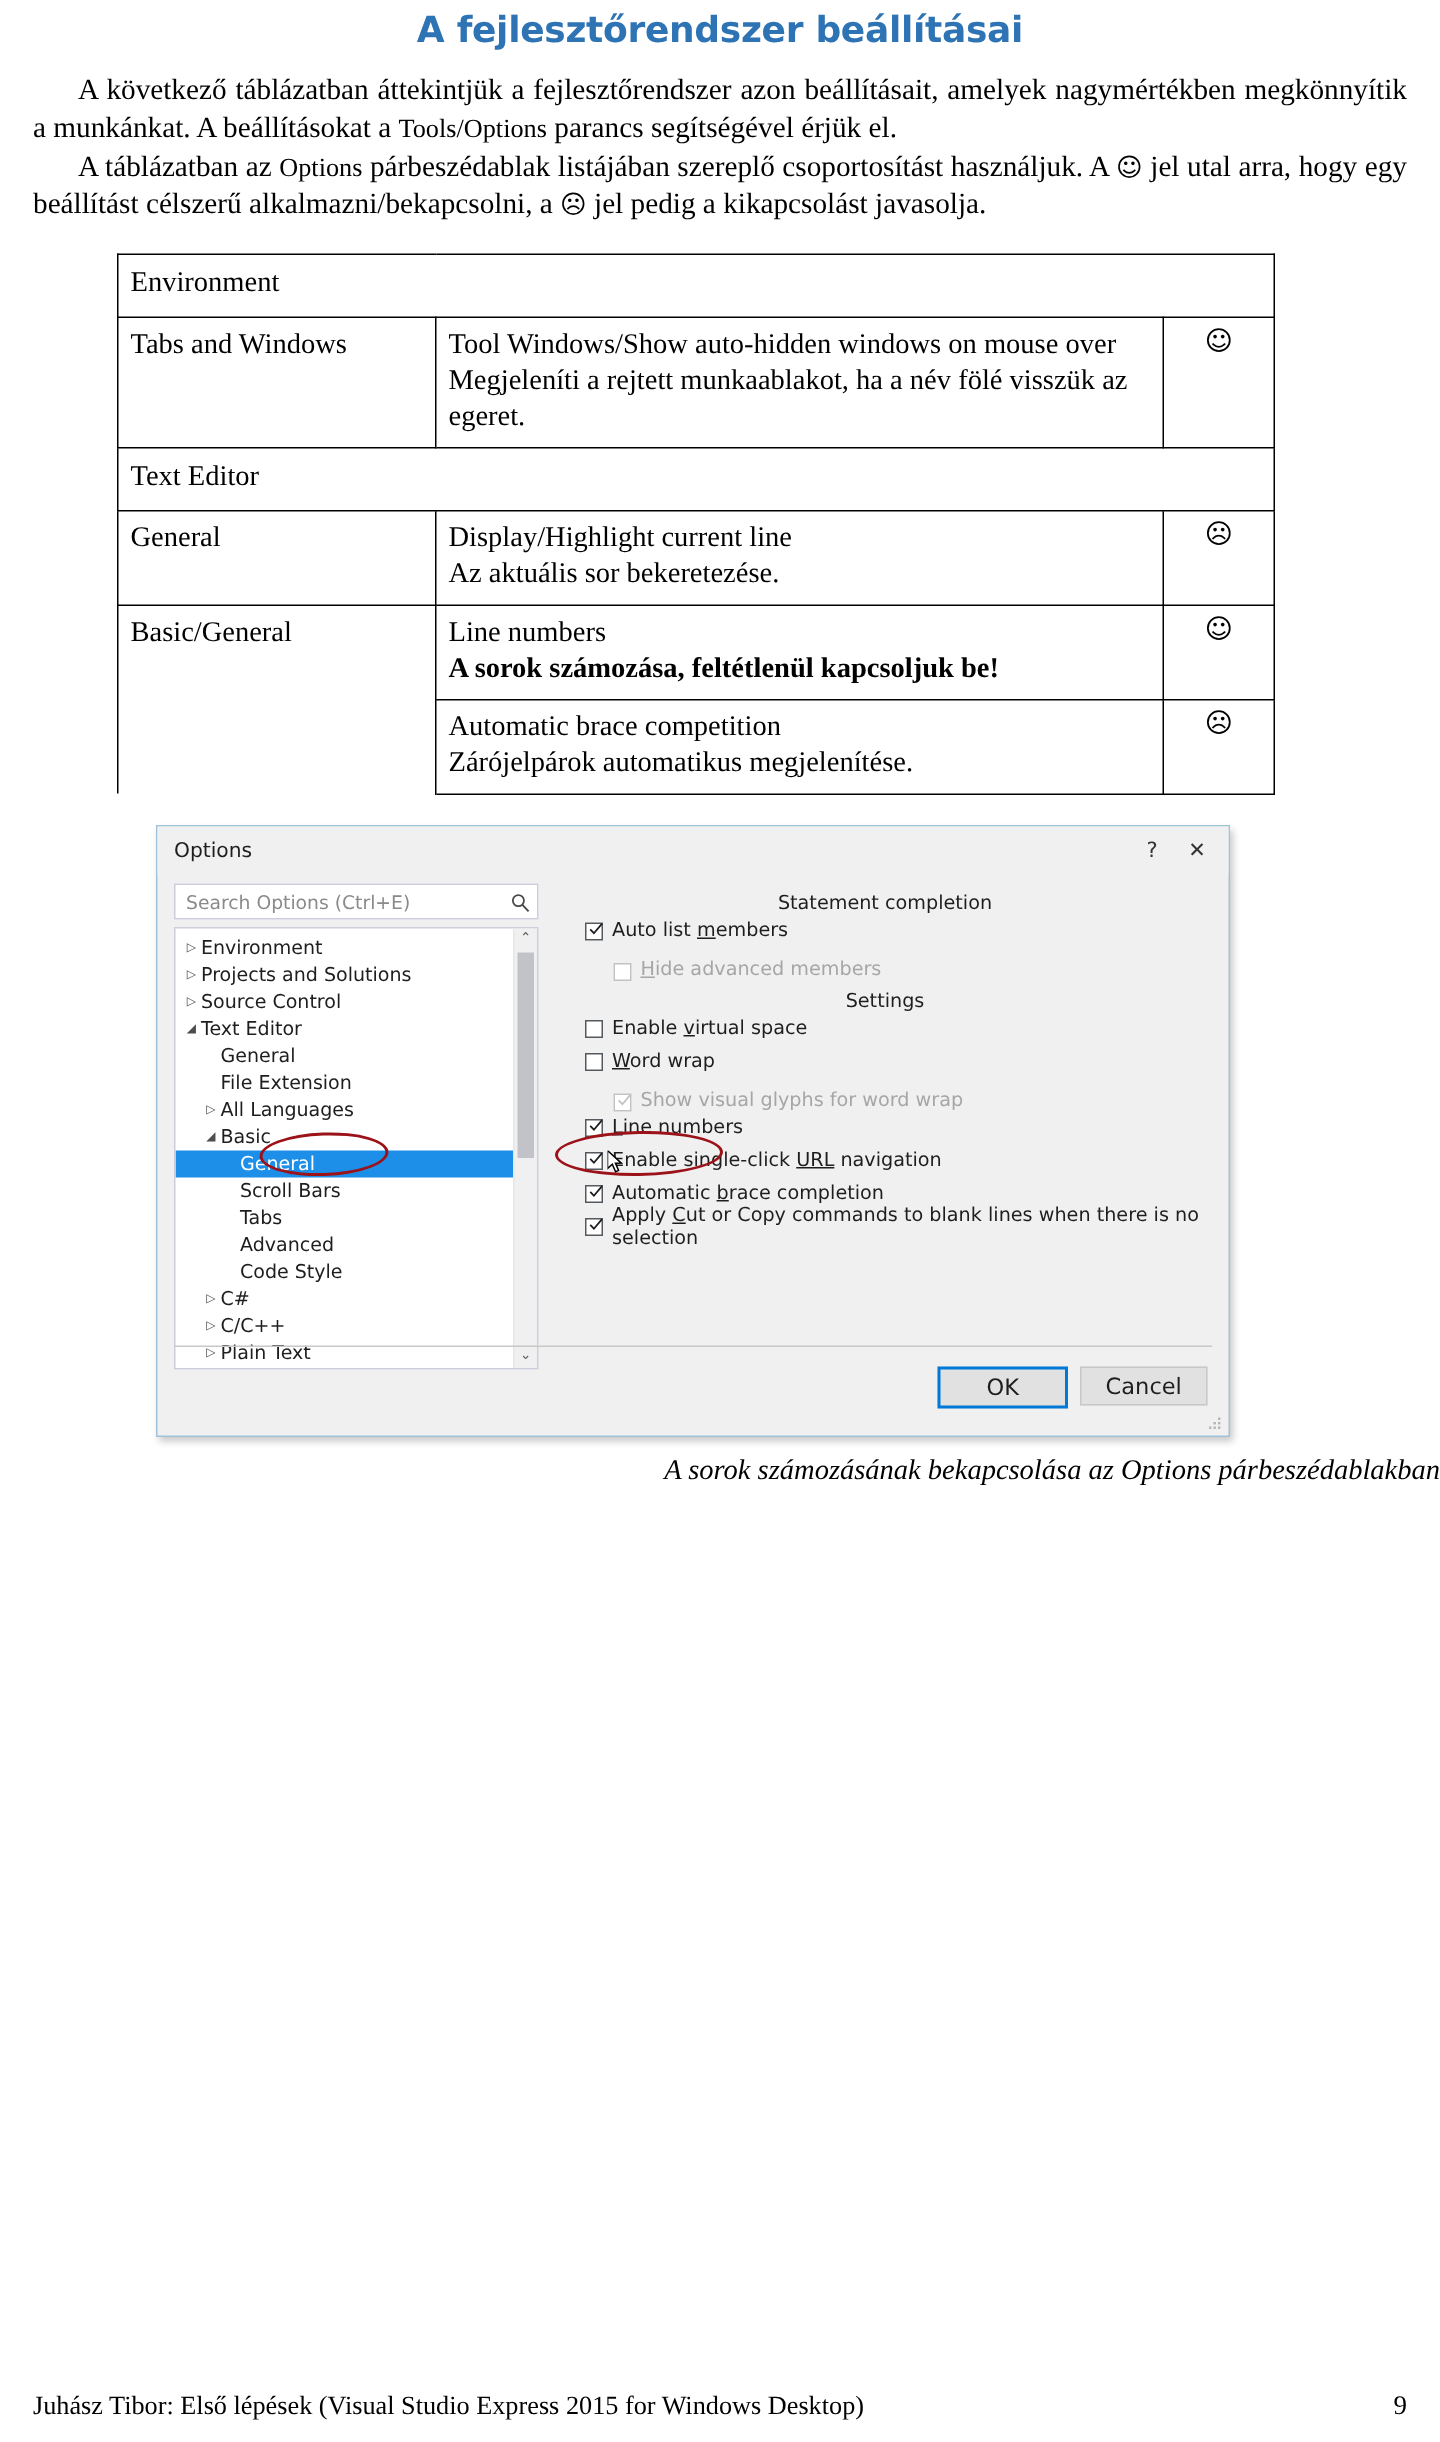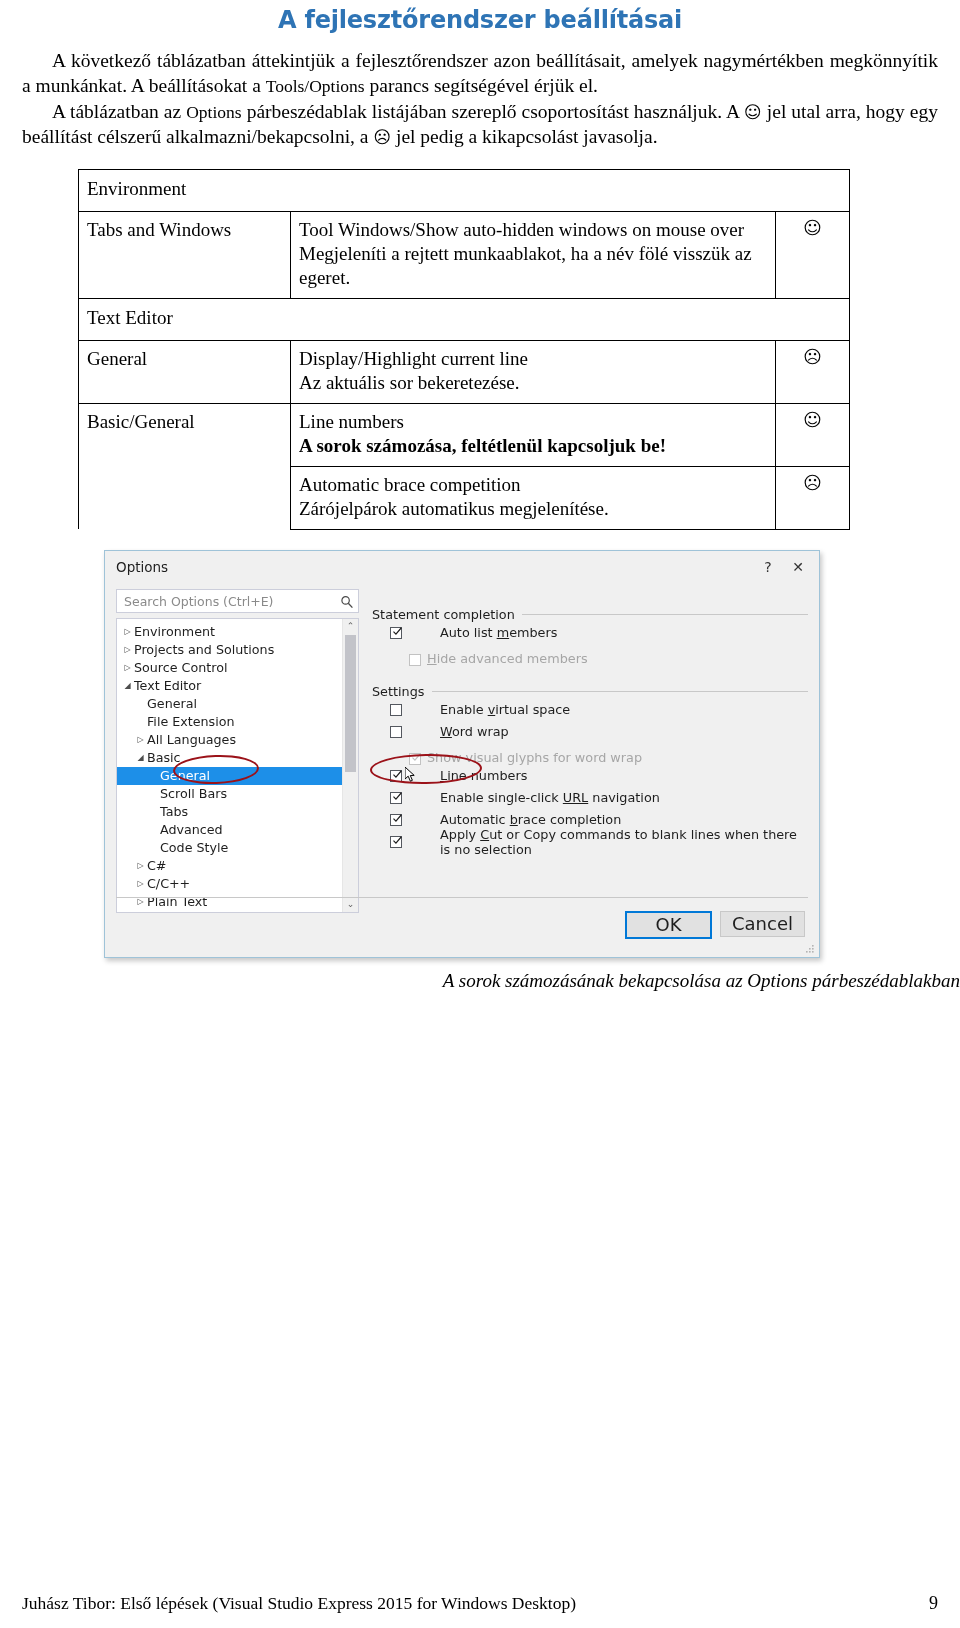--- a/index.html
+++ b/index.html
@@ -207,38 +207,39 @@
   .vs-right {
     flex: 1;
     padding-left: 13px;
     position: relative;
   }
   .grp {
     display: flex;
     align-items: center;
     font-size: 12.8px;
     color: #1e1e1e;
-    margin-top: 18px;
+    margin-top: 6px;
+    flex-direction: column;
   }
   .grp .line {
     flex: 1;
     height: 1px;
     background: #c8c8c8;
     margin-left: 7px;
   }
   .cbrow {
     display: flex;
     align-items: center;
     font-size: 12.8px;
     color: #1e1e1e;
     height: 22px;
     position: relative;
   }
   .cbrow.ind { padding-left: 37px; align-items: flex-end; }
-  .cbrow.pad { padding-left: 18px; gap: 32px; }
+  .cbrow.pad { padding-left: 18px; }
   .cbrow.dis { color: #a6a6a6; }
   .cbox {
     width: 12px; height: 12px;
     border: 1px solid #54585f;
     background: #fff;
     margin-right: 6px;
     position: relative;
     flex: 0 0 12px;
     box-sizing: border-box;
   }
@@ -262,21 +263,21 @@
   }
   .vs-btns {
     position: absolute;
     right: 14px; top: 16px;
     display: flex;
     gap: 8px;
   }
   .vs-btn {
     width: 83px; height: 24px;
     font-family: inherit;
-    font-size: 18px;
+    font-size: 15px;
     color: #1e1e1e;
     background: #e1e1e1;
     border: 1px solid #c8c8c8;
     display: flex;
     align-items: center;
     justify-content: center;
   }
   .vs-btn.primary { border: 2px solid #0078d7; background: #e1e1e1; }
   .grip {
     position: absolute;

